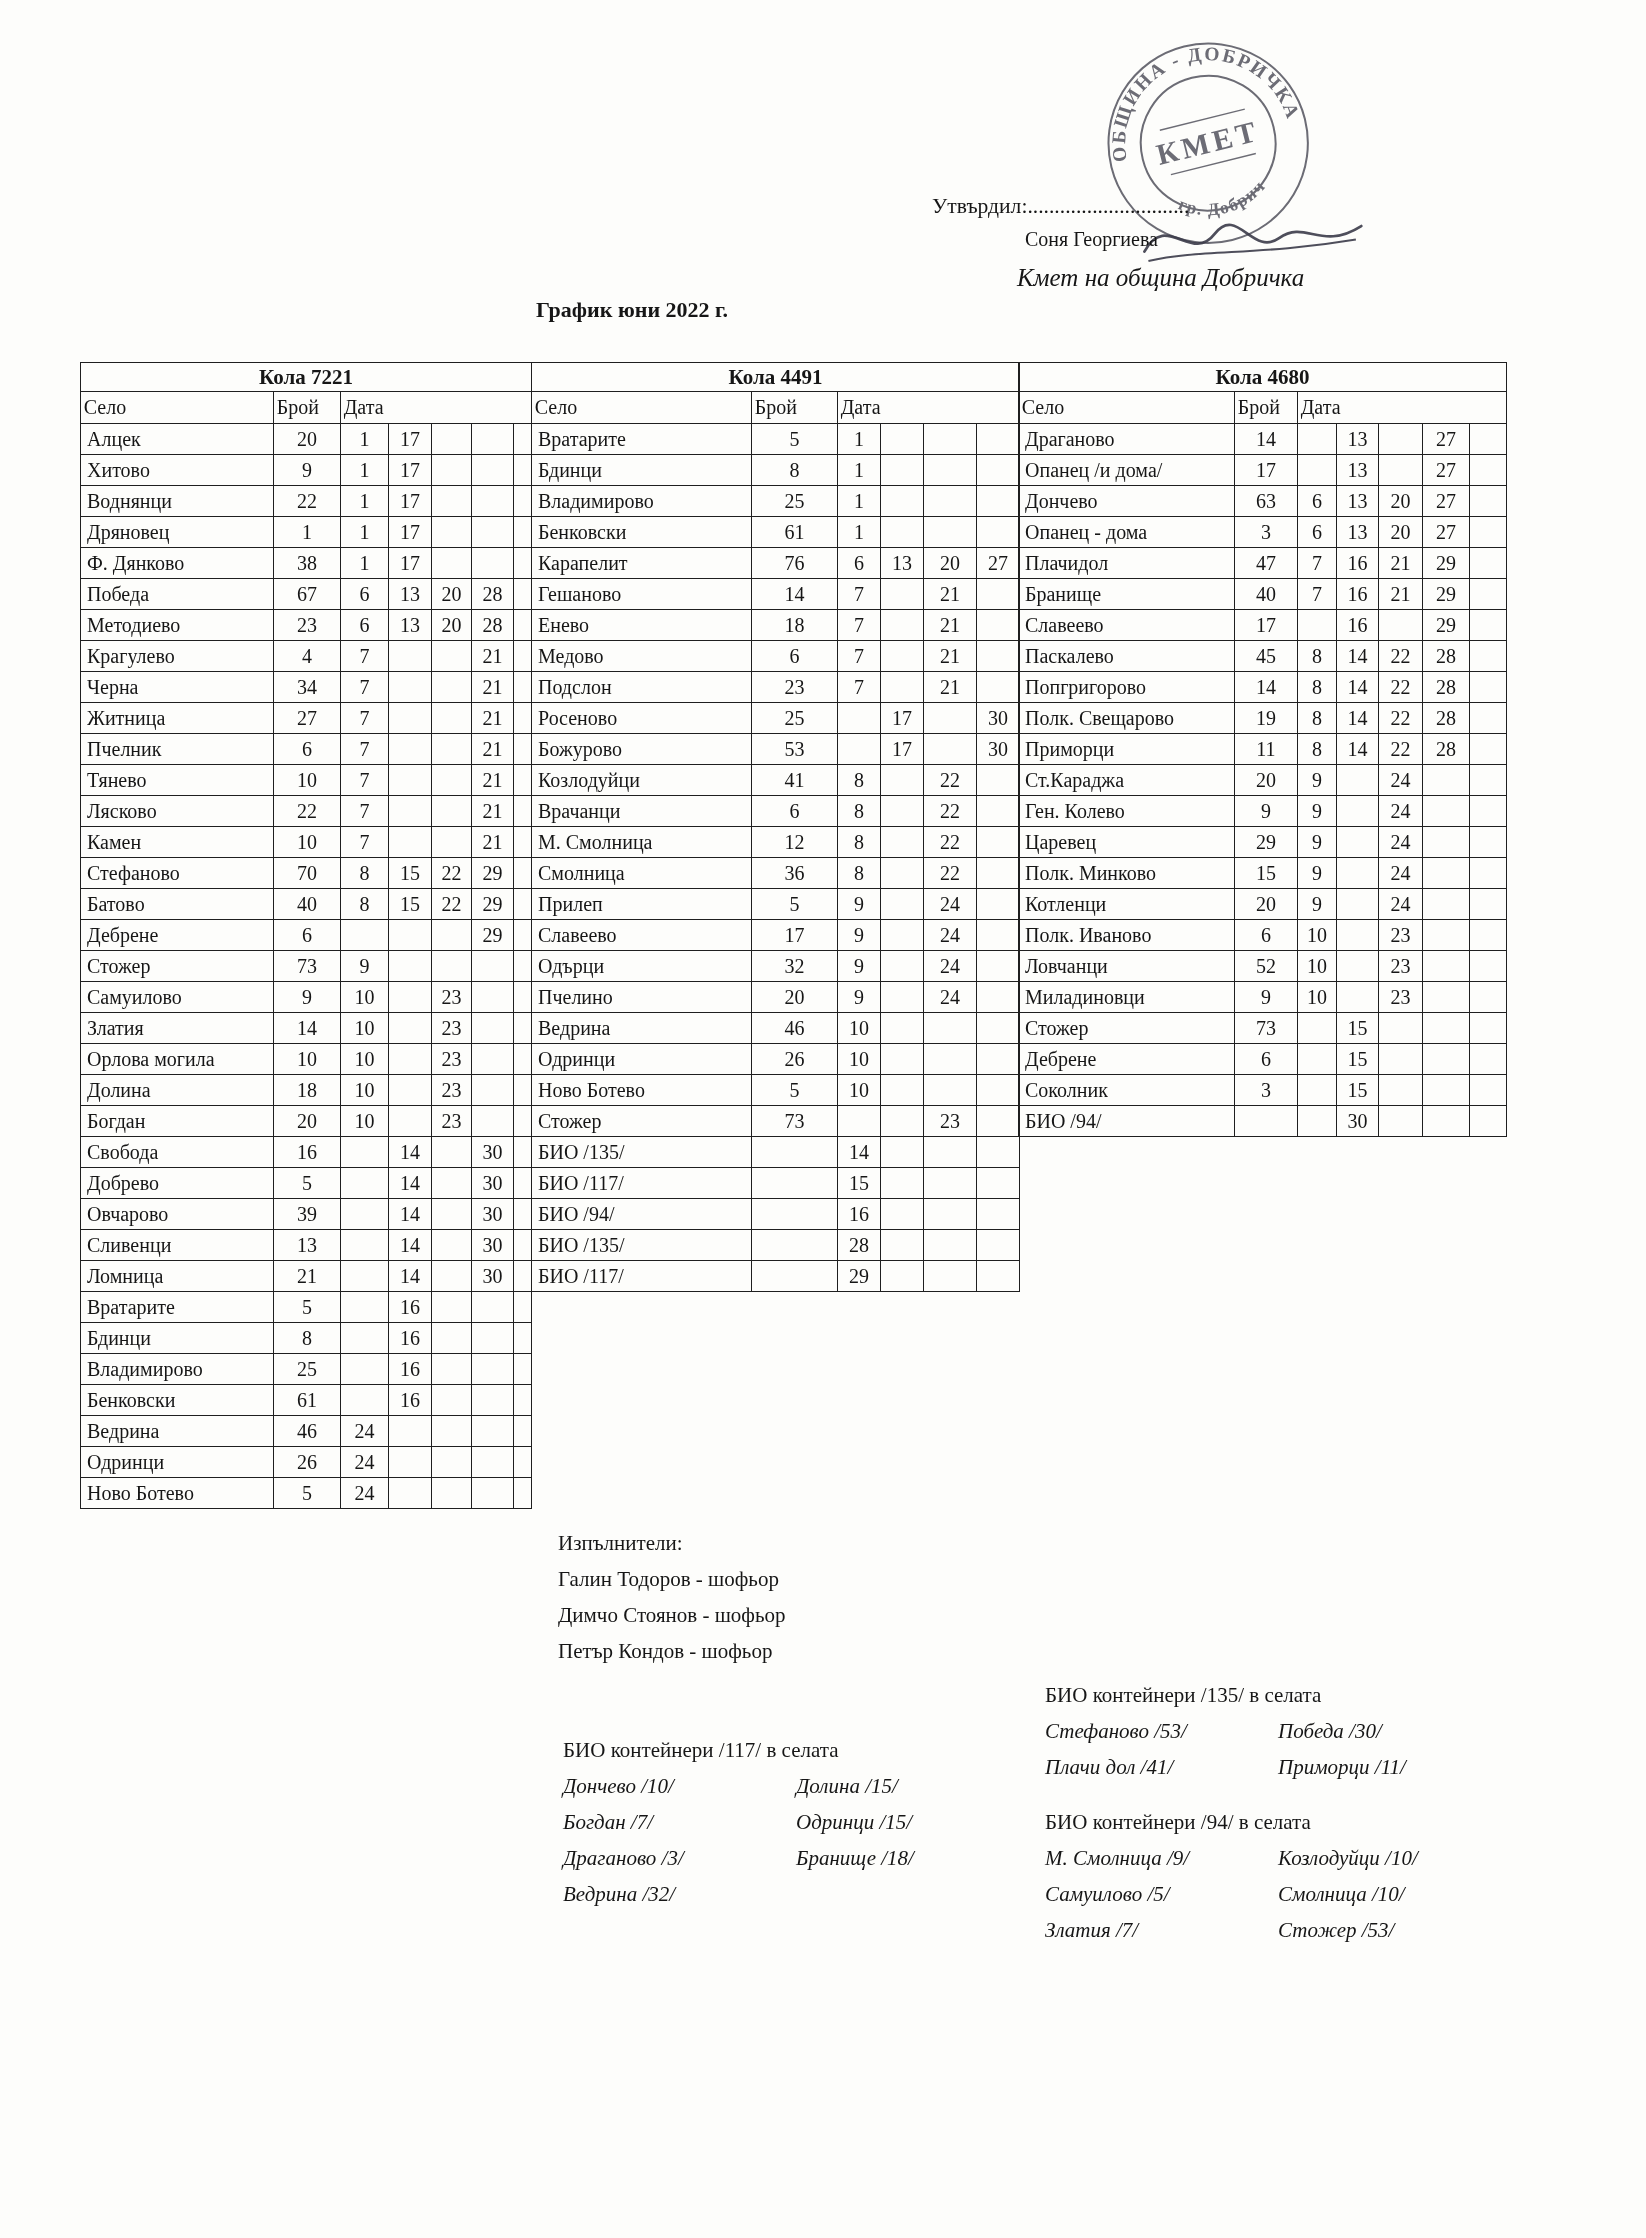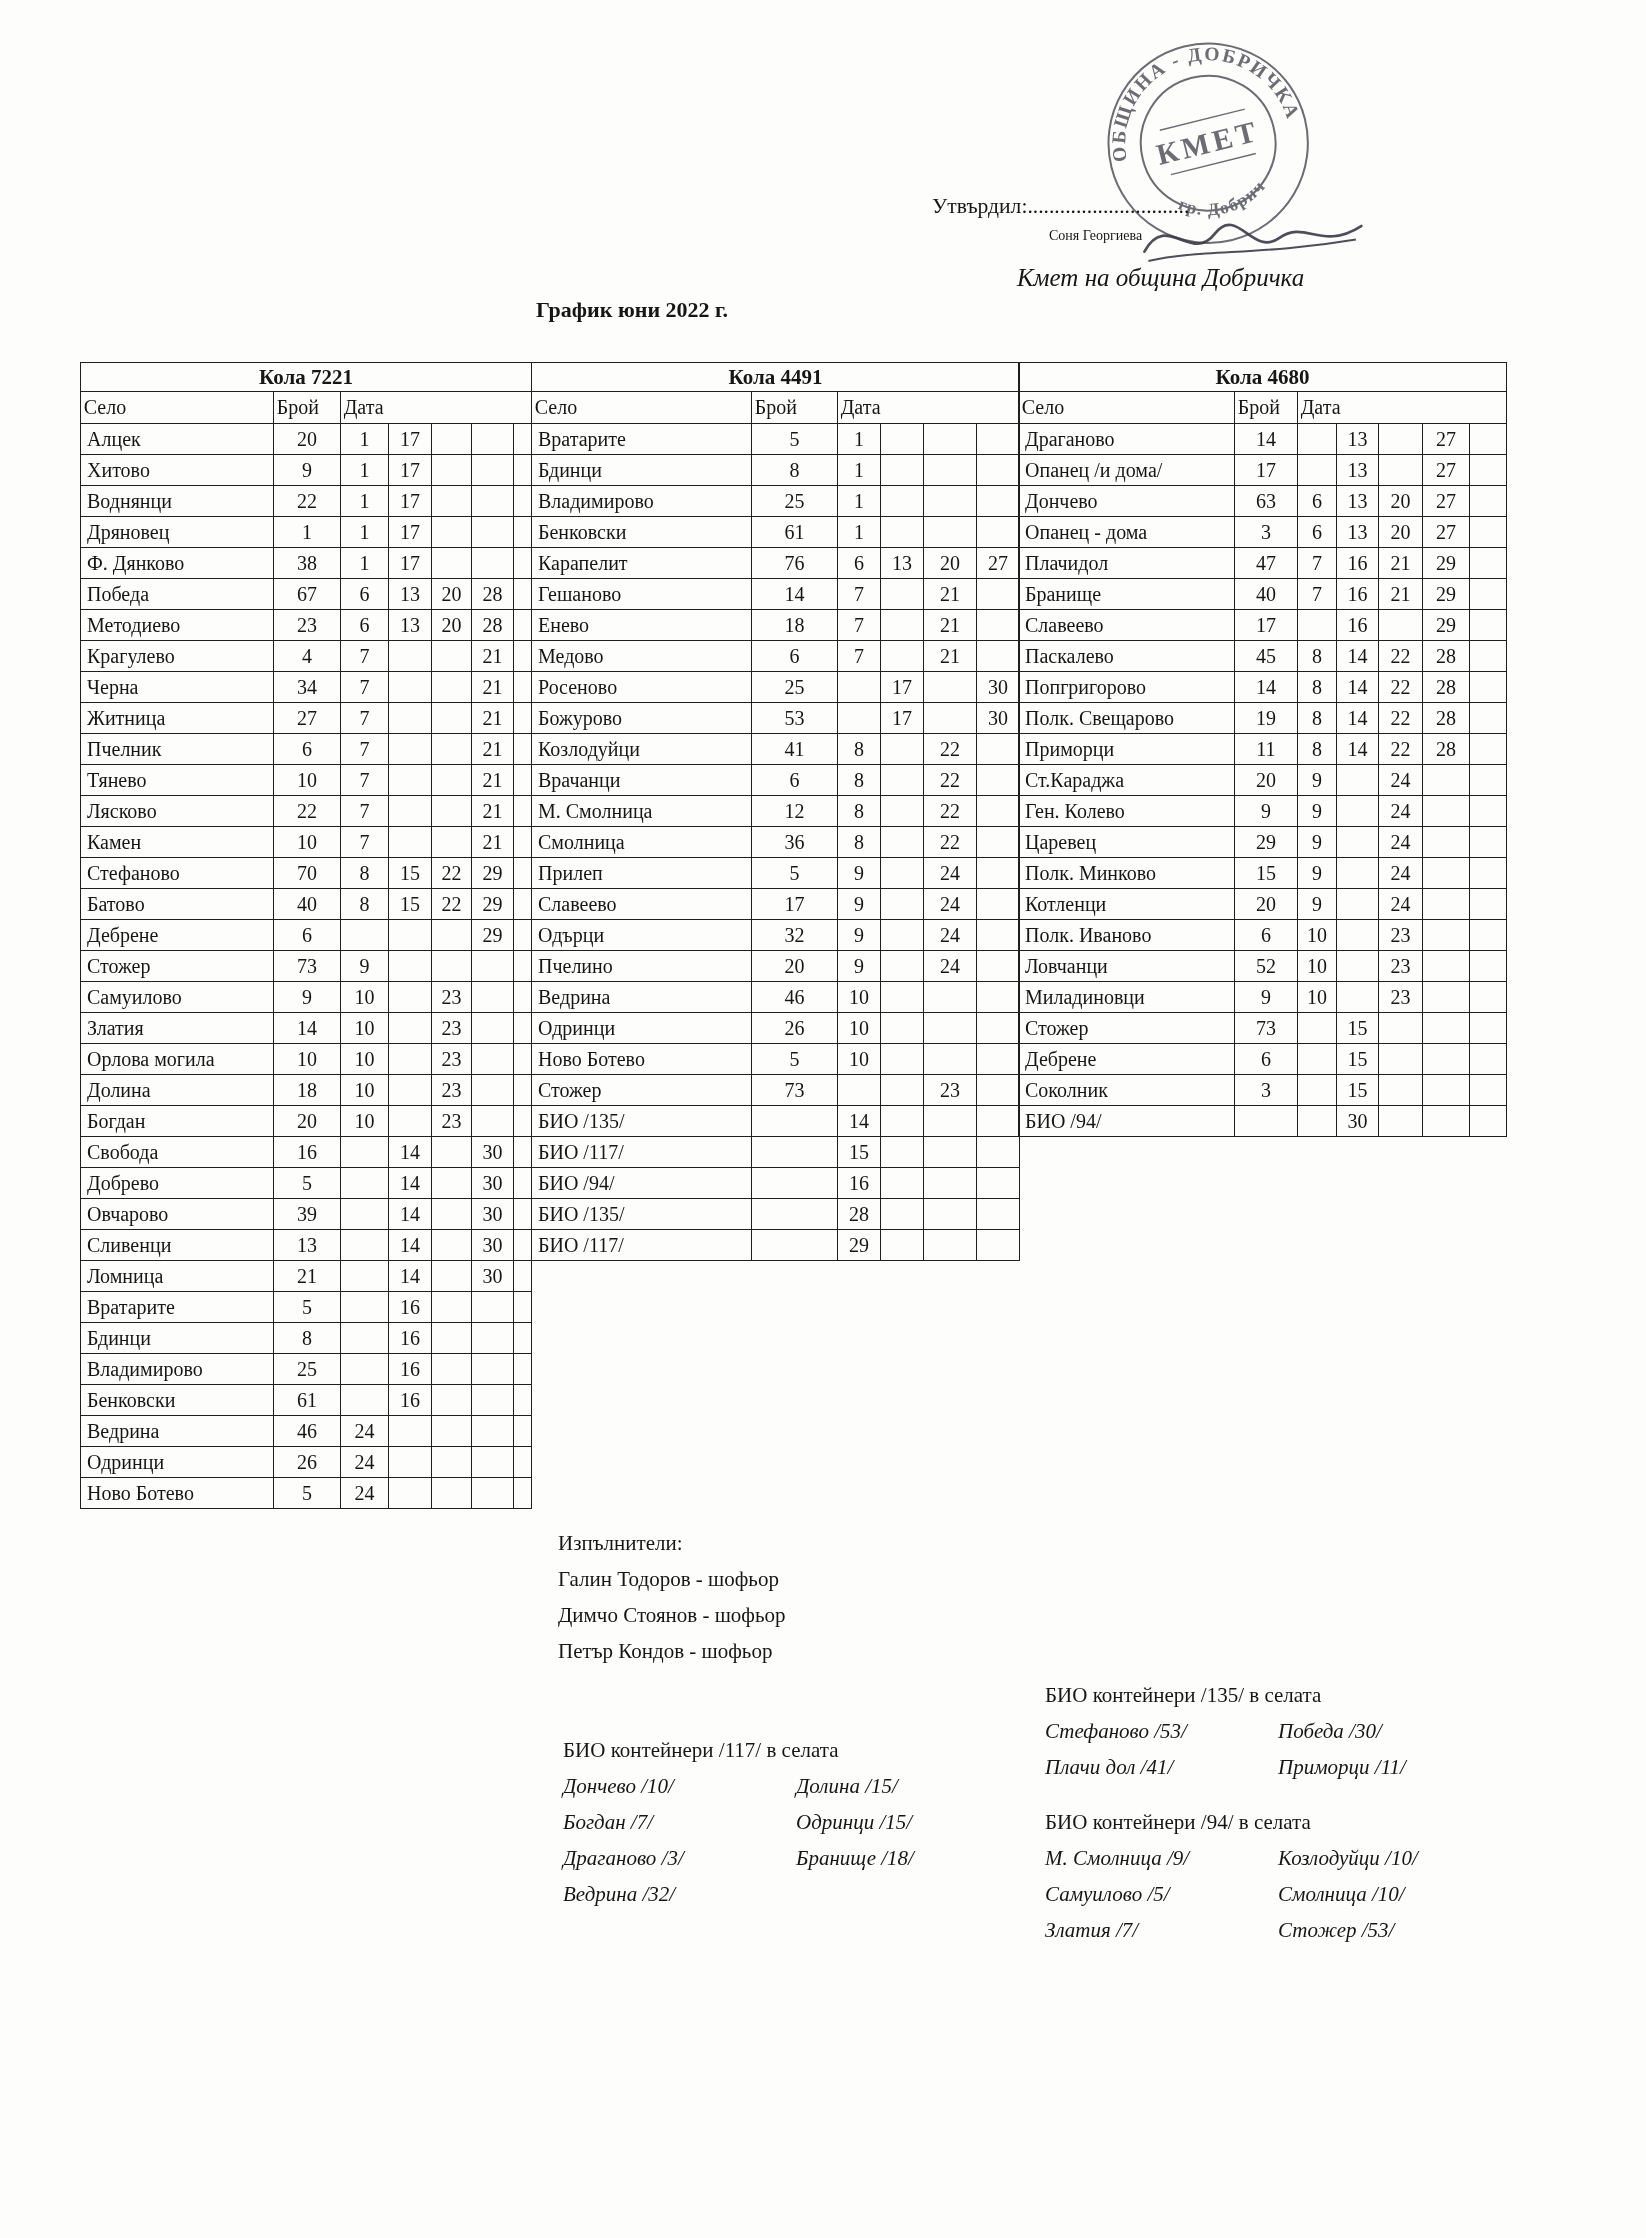--- a/index.html
+++ b/index.html
@@ -2,21 +2,21 @@
 <html style="font-size:10.8px"><head>
 <meta charset="utf-8">
 <style>
   html,body{margin:0;padding:0;background:#ffffff;}
   .page{
     position:relative;width:1646px;height:2239px;background:#fdfdfb;
     font-family:"Liberation Serif","DejaVu Serif",serif;color:#161616;overflow:hidden;
   }
   
   .approve{position:absolute;left:932px;top:194px;font-size:21.6px;white-space:nowrap;}
-  .approver{position:absolute;left:1025px;top:228px;font-size:14px;white-space:nowrap;margin-left:24px;}
+  .approver{position:absolute;left:1025px;top:228px;font-size:20px;white-space:nowrap;}
   .approver-role{position:absolute;left:1017px;top:264px;font-size:25px;font-style:italic;white-space:nowrap;}
   .doc-title{position:absolute;left:536px;top:297px;font-size:22px;font-weight:bold;white-space:nowrap;}
   .stamp{position:absolute;left:1077px;top:30px;opacity:.82;transform:rotate(-14deg);}
   .signature{position:absolute;left:1139px;top:199px;opacity:.9;}
   
   .tbl{position:absolute;}
   .tbl table{border-collapse:collapse;table-layout:fixed;}
   .tbl td{
     border:1.3px solid #1f1f1f;font-size:20px;height:30px;
     padding:0 2.7px;overflow:hidden;white-space:nowrap;vertical-align:middle;
@@ -476,20 +476,28 @@
             <td class="vil">Енево</td>
             <td class="num">18</td>
             <td class="num">7</td>
             <td class="num"></td>
             <td class="num">21</td>
             <td class="num"></td>
           </tr>
           <tr>
             <td class="vil">Медово</td>
             <td class="num">6</td>
+            <td class="num">7</td>
+            <td class="num"></td>
+            <td class="num">21</td>
+            <td class="num"></td>
+          </tr>
+          <tr>
+            <td class="vil">Подслон</td>
+            <td class="num">23</td>
             <td class="num">7</td>
             <td class="num"></td>
             <td class="num">21</td>
             <td class="num"></td>
           </tr>
           <tr>
             <td class="vil">Росеново</td>
             <td class="num">25</td>
             <td class="num"></td>
             <td class="num">17</td>

